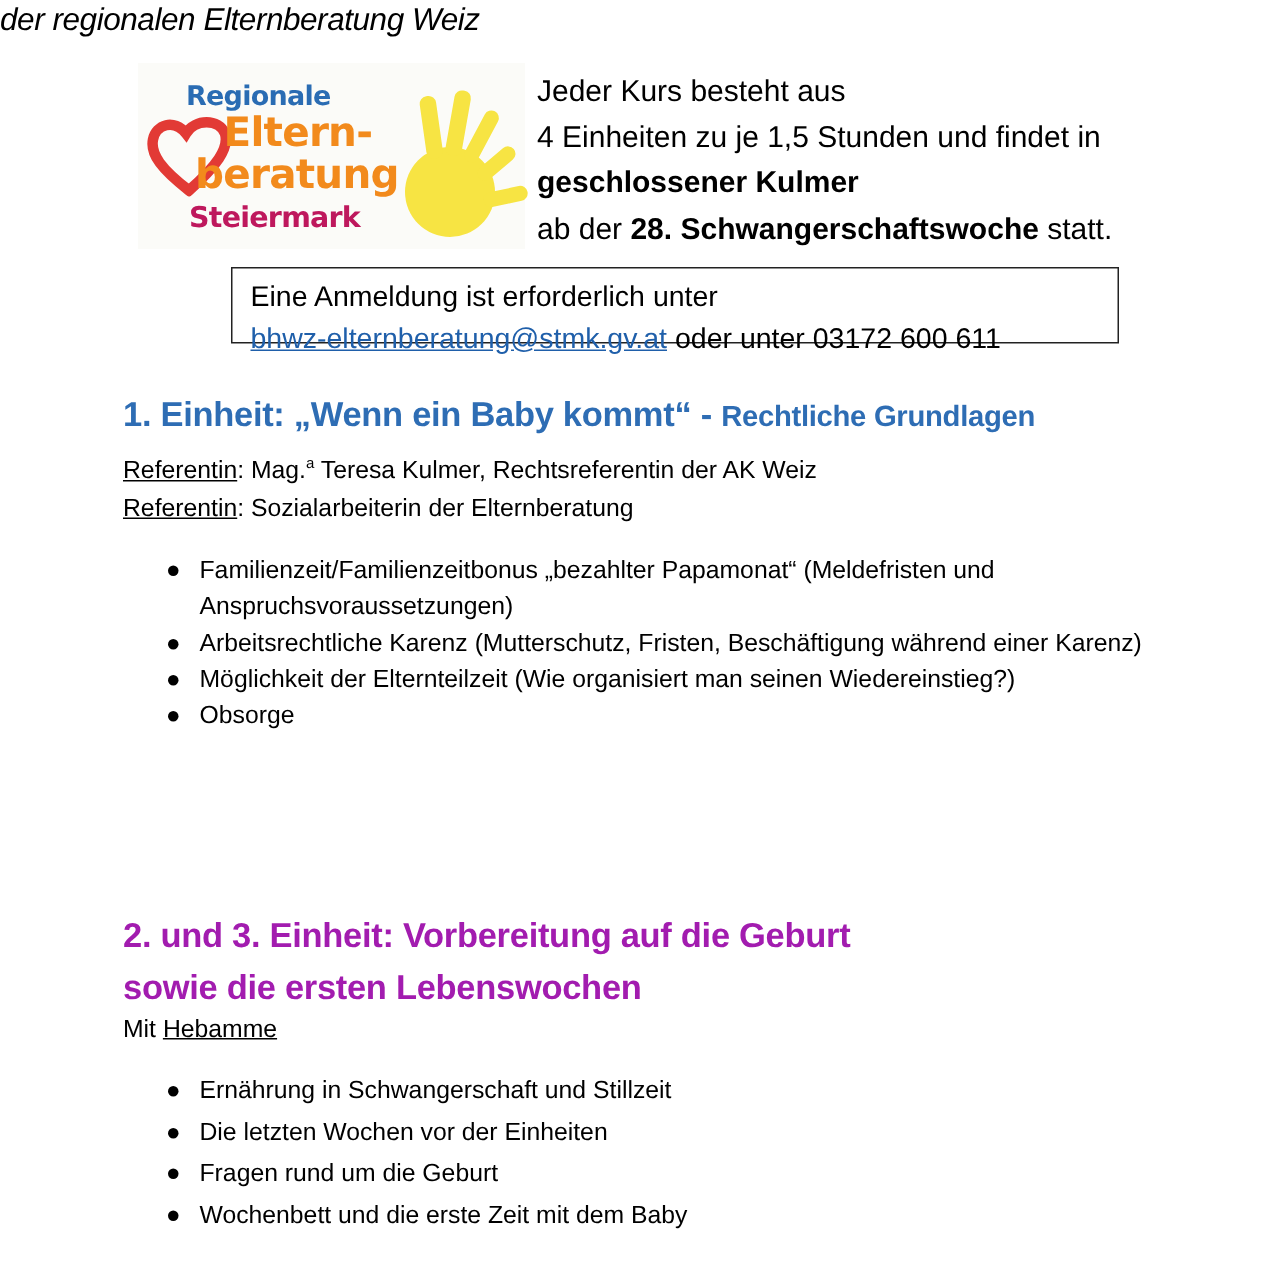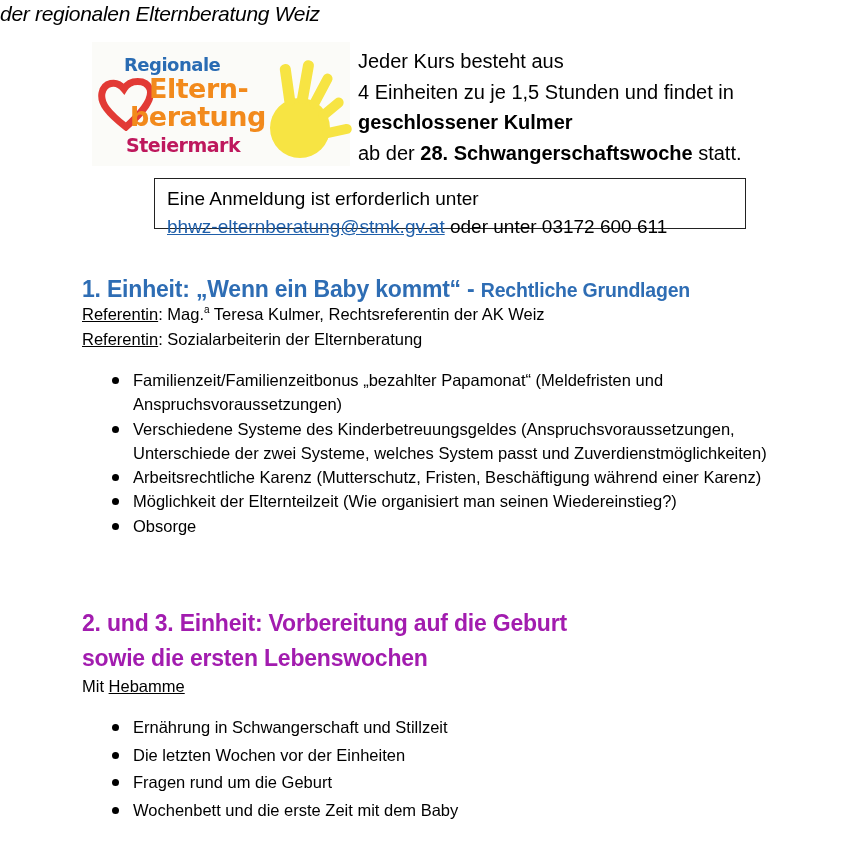--- a/index.html
+++ b/index.html
@@ -32,21 +32,21 @@
       position: absolute; left: 358px; top: 46px; font-size: 20px; line-height: 30.5px;
     }
     .intro div { white-space: nowrap; }
     .box {
       position: absolute; left: 118px; top: 178px; width: 592px; height: 51px;
       border: 1.5px solid #222; box-sizing: border-box; padding: 6px 12px;
       font-size: 19px; line-height: 28px; margin-left: 36px;
     }
     .box a { color: #1f5faa; text-decoration: underline; text-align: center; }
     .h1 {
-      position: absolute; left: 82px; top: 276px; font-size: 23px; font-weight: bold;
+      position: absolute; left: 82px; top: 263px; font-size: 23px; font-weight: bold;
       color: #2e6db4; white-space: nowrap; letter-spacing: -0.2px;
     }
     .h1 .small { font-size: 19.5px; }
     .ref { position: absolute; left: 82px; font-size: 16.5px; white-space: nowrap; }
     .ref u { text-decoration: underline; }
     .ref sup { font-size: 10px; }
     ul.list {
       position: absolute; left: 108px; margin: 0; padding: 0; list-style: none;
       font-size: 16.5px; line-height: 24.3px; width: 680px;
     }
@@ -99,21 +99,20 @@
   <div><a>bhwz-elternberatung@stmk.gv.at</a><span> oder unter 03172 600 611</span></div>
 </div>
 
 <div class="h1"><span>1. Einheit: „Wenn ein Baby kommt“ - </span><span class="small">Rechtliche Grundlagen</span></div>
 
 <div class="ref" style="top:304px;"><u>Referentin</u><span>: Mag.</span><sup>a</sup><span> Teresa Kulmer, Rechtsreferentin der AK Weiz</span></div>
 <div class="ref" style="top:330px;"><u>Referentin</u><span>: Sozialarbeiterin der Elternberatung</span></div>
 
 <ul class="list" style="top:368px;">
   <li style="width:620px;"><span class="bullet"></span><span>Familienzeit/Familienzeitbonus „bezahlter Papamonat“ (Meldefristen und Anspruchsvoraussetzungen)</span></li>
-  <li style="width:640px;"><span class="bullet"></span><span>Verschiedene Systeme des Kinderbetreuungsgeldes (Anspruchsvoraussetzungen, Unterschiede der zwei Systeme, welches System passt und Zuverdienstmöglichkeiten)</span></li>
   <li style="width:650px;"><span class="bullet"></span><span>Arbeitsrechtliche Karenz (Mutterschutz, Fristen, Beschäftigung während einer Karenz)</span></li>
   <li><span class="bullet"></span><span>Möglichkeit der Elternteilzeit (Wie organisiert man seinen Wiedereinstieg?)</span></li>
   <li><span class="bullet"></span><span>Obsorge</span></li>
 </ul>
 
 <div class="h2">
   <div>2. und 3. Einheit: Vorbereitung auf die Geburt</div>
   <div>sowie die ersten Lebenswochen</div>
 </div>
 <div class="mit"><span>Mit </span><u>Hebamme</u></div>

